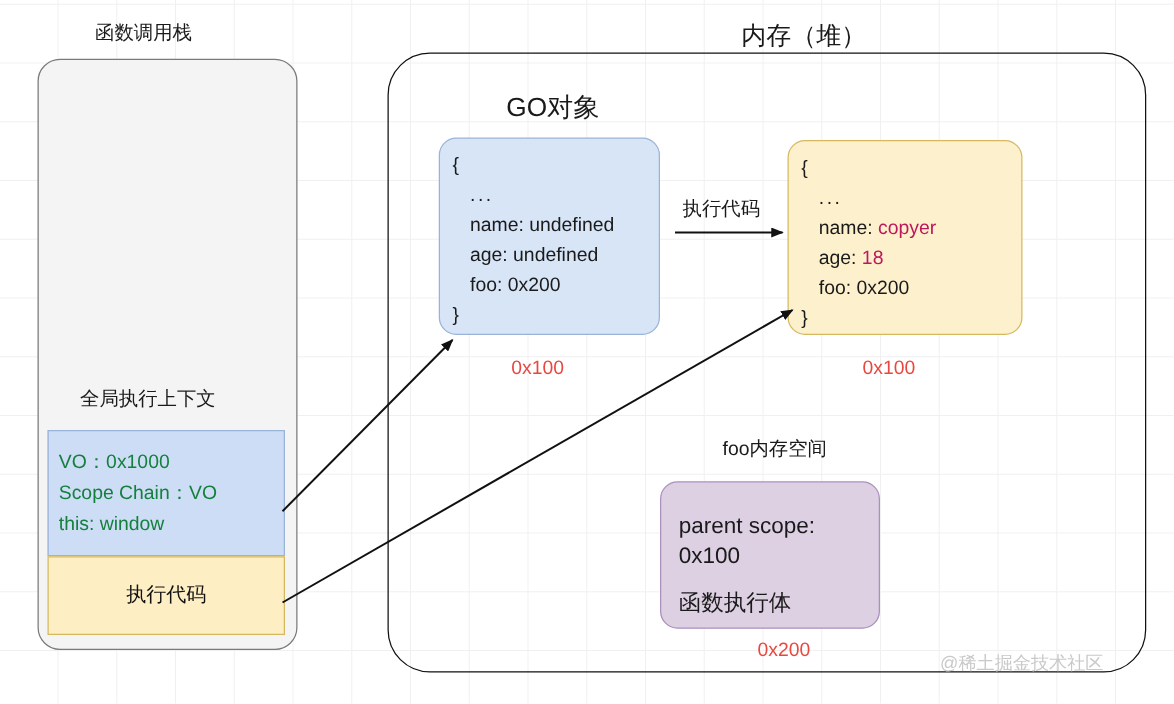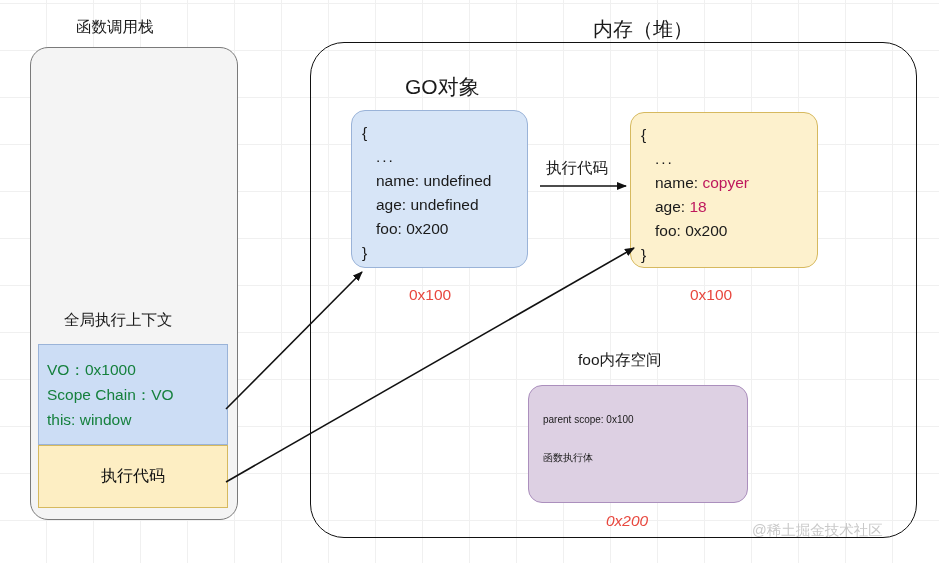--- a/index.html
+++ b/index.html
@@ -138,39 +138,39 @@
   .red { color: #be185d; }
 
   .addr {
     position: absolute;
     font-size: 15.5px;
     color: #e8483f;
     white-space: nowrap;
   }
   #addr-blue { left: 409px; top: 286px; }
   #addr-yellow { left: 690px; top: 286px; }
-  #addr-purple { left: 606px; top: 512px; font-style: italic; }
+  #addr-purple { left: 606px; top: 512px; }
 
   #foo-title {
     left: 578px;
     top: 350px;
     font-size: 15.5px;
   }
   #foo-box {
     position: absolute;
     left: 528px;
     top: 385px;
-    width: 220px;
+    width: 176px;
     height: 118px;
     background: #ddd0e3;
     border: 1px solid #ab8fbd;
     border-radius: 14px;
     box-sizing: border-box;
     padding: 22px 0 0 14px;
-    font-size: 10px;
+    font-size: 18px;
     line-height: 24px;
   }
   #foo-box .gap { height: 14px; }
 
   #exec-arrow-label {
     left: 546px;
     top: 158px;
     font-size: 15.5px;
   }
 

